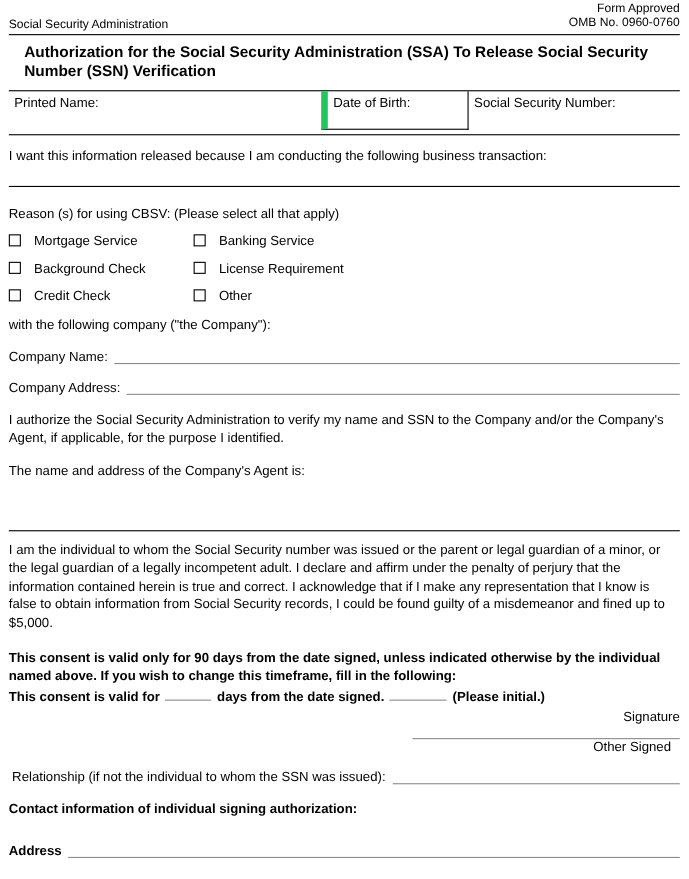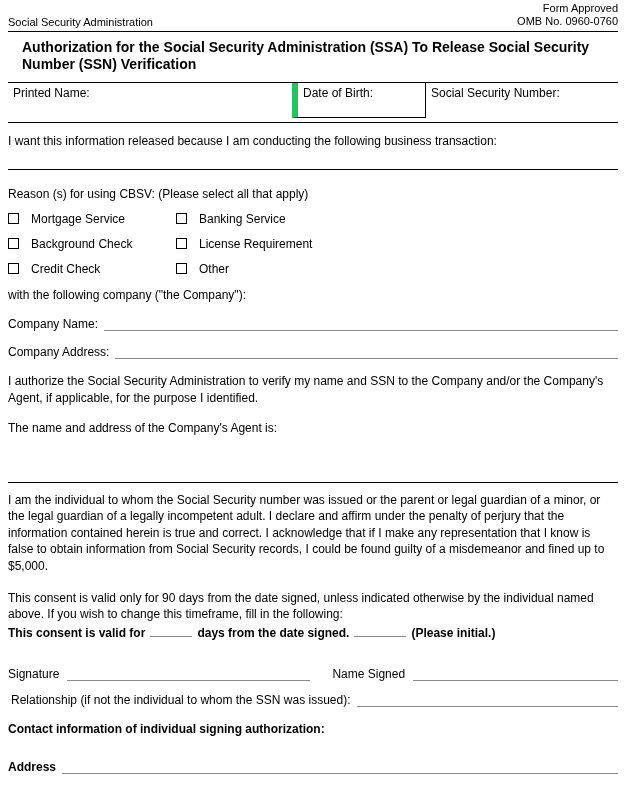--- a/index.html
+++ b/index.html
@@ -34,27 +34,27 @@
   .cb-item { display: flex; align-items: center; }
   .cb-item.col1 { width: 168px; }
   .cb-box { width: 11px; height: 11px; border: 1px solid #000; display: inline-block;
             margin-right: 12px; flex: none; background:#fff; }
   .with-company { margin-top: 8px; }
   .line-row { display: flex; align-items: flex-end; margin-top: 14px; }
   .line-row .lbl { white-space: nowrap; padding-right: 6px; }
   .fill { flex: 1; border-bottom: 1px solid #8a8a8a; height: 14px; }
   .agent-blank { height: 46px; border-bottom: 1px solid #000; }
   .decl { margin-top: 9px; line-height: 1.4; }
-  .bold { font-weight: normal; }
+  .bold { font-weight: bold; }
   .consent-para { margin-top: 15px; line-height: 1.32; }
   .consent-line { margin-top: 2px; font-weight: bold; }
   .inline-blank { display: inline-block; border-bottom: 1px solid #8a8a8a;
                   height: 12px; vertical-align: baseline; margin: 0 5px; }
   .blank-days { width: 42px; } .blank-init { width: 52px; }
-  .sig-row { display: flex; align-items: flex-end; margin-top: 27px; }
+  .sig-row { display: flex; align-items: flex-end; margin-top: 4px; flex-direction: column; }
   .sig-line { width: 243px; border-bottom: 1px solid #8a8a8a; height: 14px; margin-left: 8px; }
   .date-lbl { margin-left: 22px; padding-right: 8px; white-space: nowrap; }
   .rel-row { margin-top: 12px; }
   .rel-row .lbl { padding-left: 3px; }
   .contact-head { margin-top: 14px; font-weight: bold; }
   .contact-row { margin-top: 23px; }
   .contact-row .lbl { font-weight: bold; }
 </style>
 </head>
 <body>
@@ -142,21 +142,21 @@
 
   <p class="body consent-para bold">This consent is valid only for 90 days from the date signed, unless indicated otherwise by the individual named above.  If you wish to change this timeframe, fill in the following:</p>
 
   <div class="consent-line">
     <span>This consent is valid for</span><span class="inline-blank blank-days"></span><span>days from the date signed.</span><span class="inline-blank blank-init"></span><span>(Please initial.)</span>
   </div>
 
   <div class="sig-row">
     <span>Signature</span>
     <span class="sig-line"></span>
-    <span class="date-lbl">Name Signed</span>
+    <span class="date-lbl">Other Signed</span>
     <span class="fill"></span>
   </div>
 
   <div class="line-row rel-row">
     <span class="lbl">Relationship (if not the individual to whom the SSN was issued):</span>
     <span class="fill"></span>
   </div>
 
   <p class="body contact-head">Contact information of individual signing authorization:</p>
 

